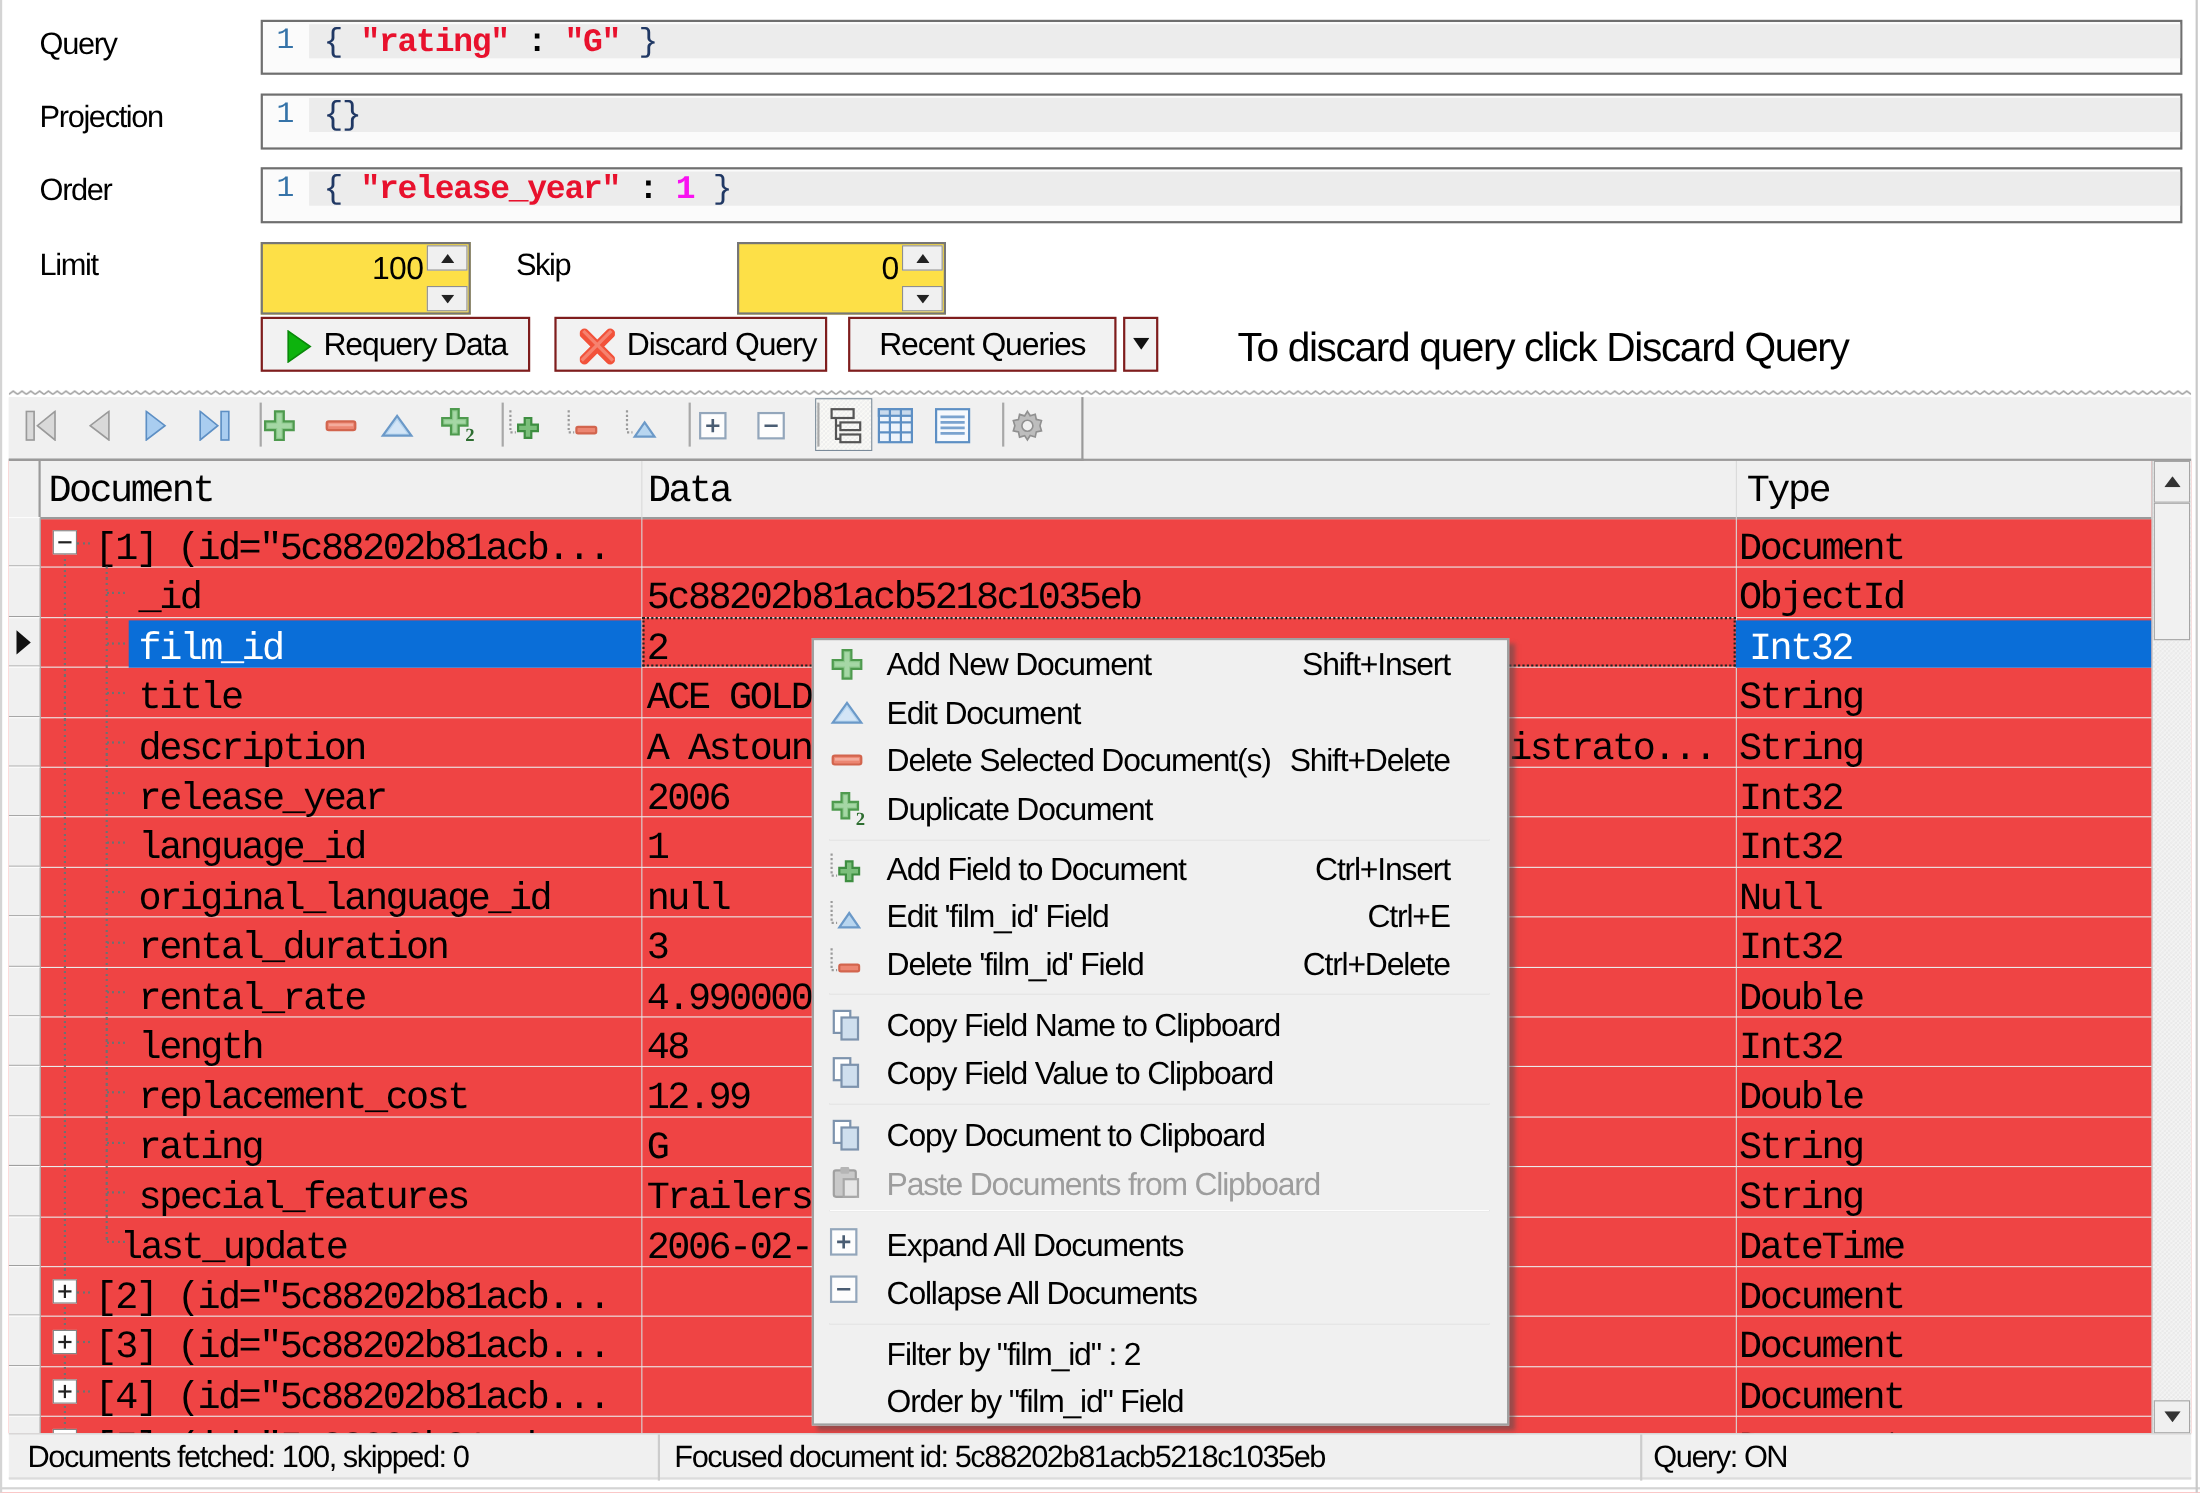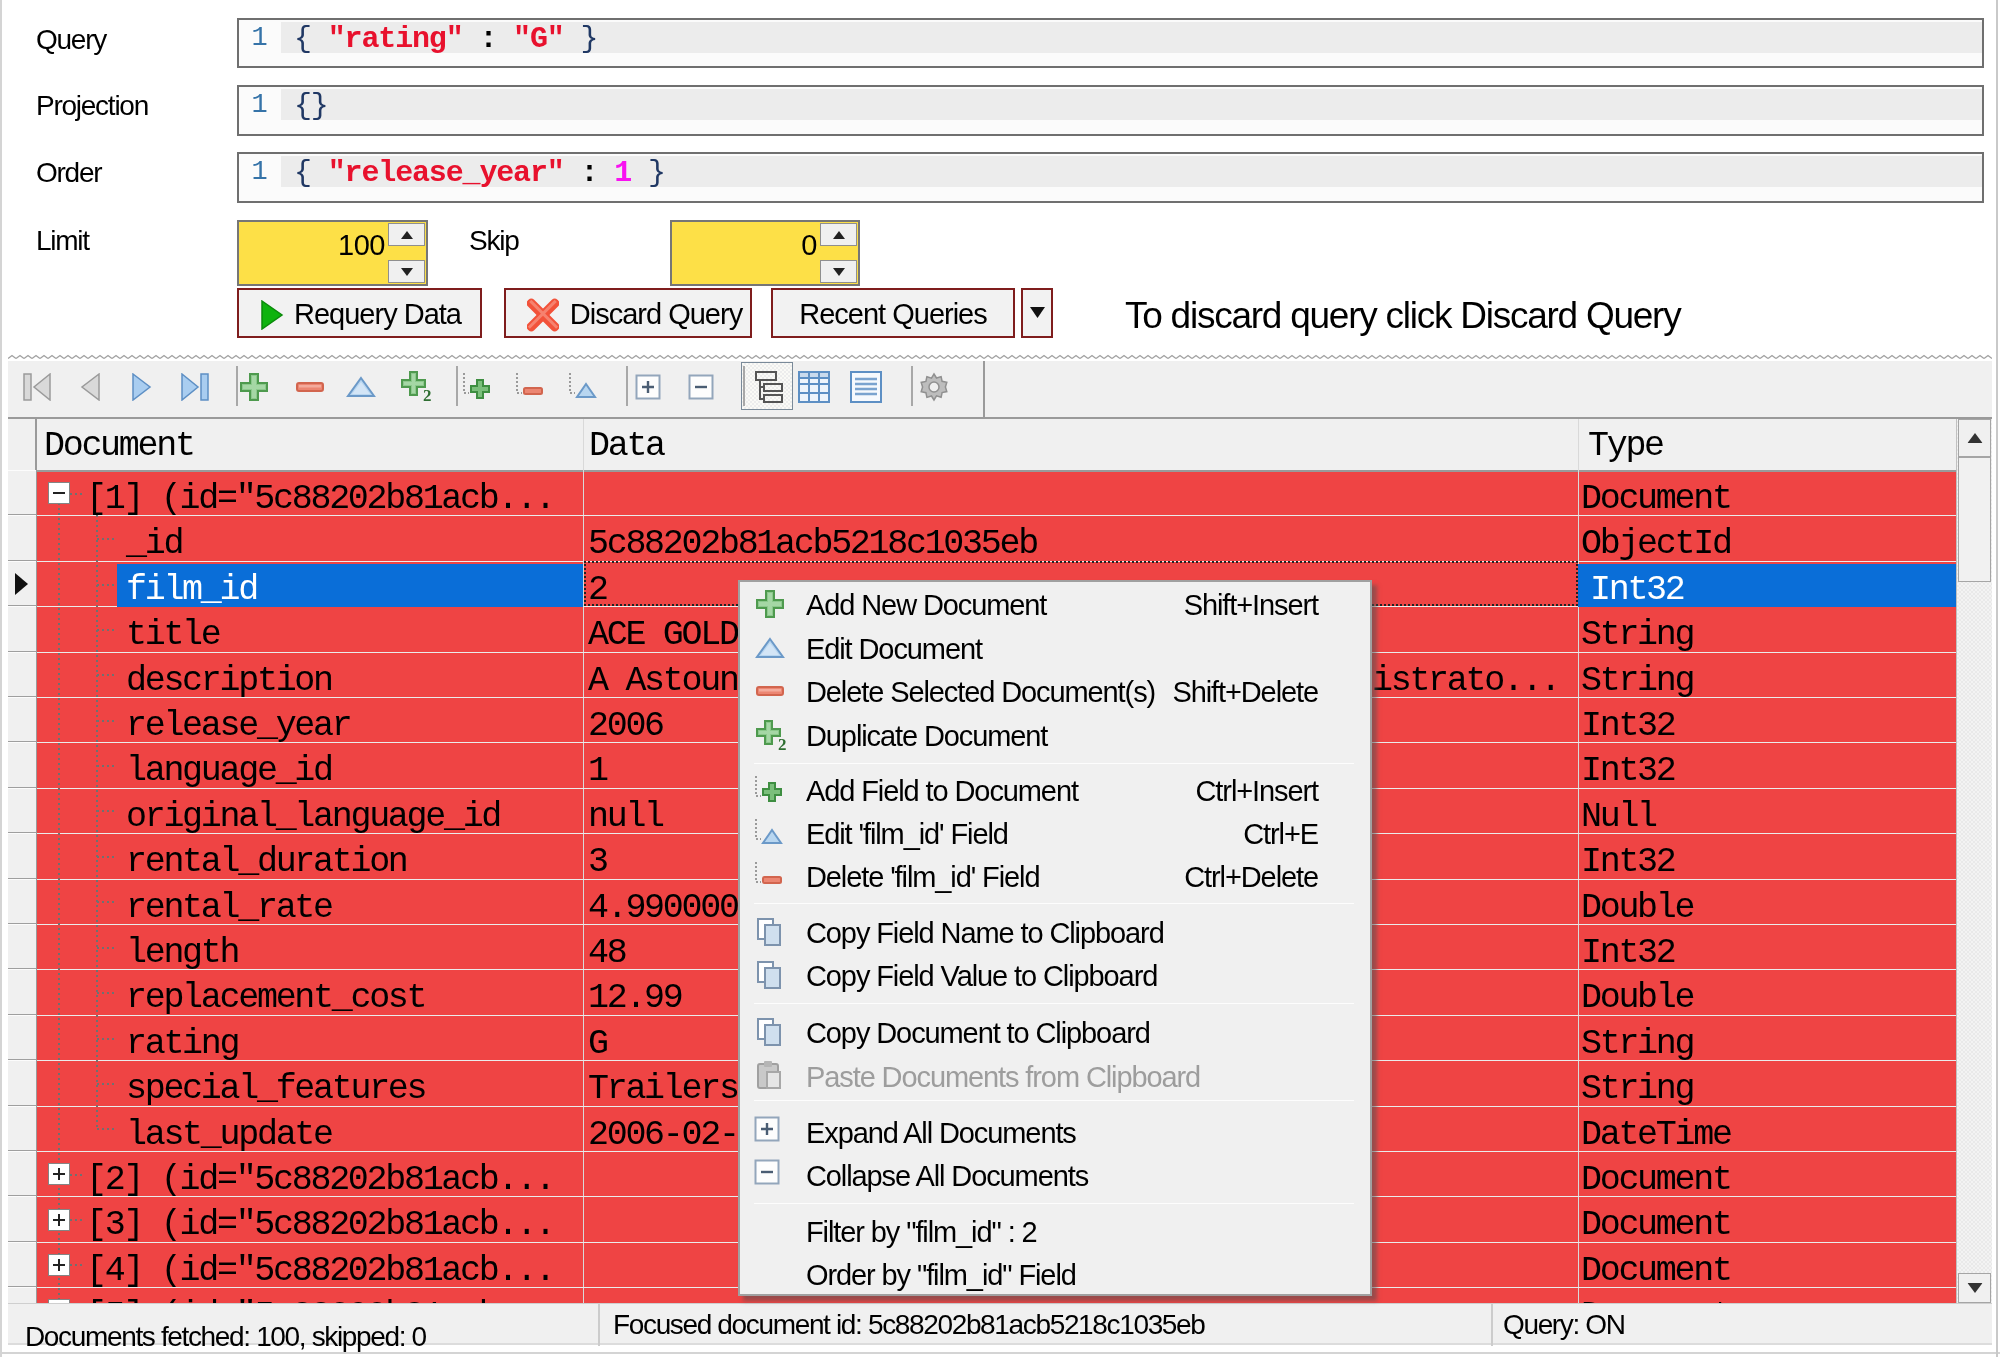--- a/index.html
+++ b/index.html
@@ -398,21 +398,21 @@
         <span class="ct" style="left:118px;">rating</span>
         <span class="ct" style="left:580px;">G</span>
         <span class="ct" style="left:1573px;">String</span>
       </div>
 <div class="row" style="top:641.2px;">
         <span class="ct" style="left:118px;">special_features</span>
         <span class="ct" style="left:580px;">Trailers,Deleted Scenes</span>
         <span class="ct" style="left:1573px;">String</span>
       </div>
 <div class="row" style="top:686.6px;">
-        <span class="ct" style="left:118px;text-align:center;">last_update</span>
+        <span class="ct" style="left:101px;text-align:center;">last_update</span>
         <span class="ct" style="left:580px;">2006-02-15 05:03:42</span>
         <span class="ct" style="left:1573px;">DateTime</span>
       </div>
 <div class="row" style="top:732px;">
         <span class="ct" style="left:78px;">[2] (id="5c88202b81acb...</span>
         <span class="ct" style="left:1573px;">Document</span>
       </div>
 <div class="row" style="top:777.4px;">
         <span class="ct" style="left:78px;">[3] (id="5c88202b81acb...</span>
         <span class="ct" style="left:1573px;">Document</span>
@@ -608,19 +608,19 @@
       <span class="ml">Filter by "film_id" : 2</span>
     </div>
 <div class="mitem" style="top:672px;">
       <span class="ml">Order by "film_id" Field</span>
     </div>
 </div>
 
 <div id="status">
   <div class="sect" style="left:0;width:592px;"></div>
   <div class="sect" style="left:592px;width:893px;"></div>
-  <span style="left:17px;margin-top:12px;">Documents fetched: 100, skipped: 0</span>
+  <span style="left:17px;">Documents fetched: 100, skipped: 0</span>
   <span style="left:605px;">Focused document id: 5c88202b81acb5218c1035eb</span>
   <span style="left:1495px;">Query: ON</span>
 </div>
 
 <div id="frame"></div>
 <div id="botline"></div>
 
 </body></html>

